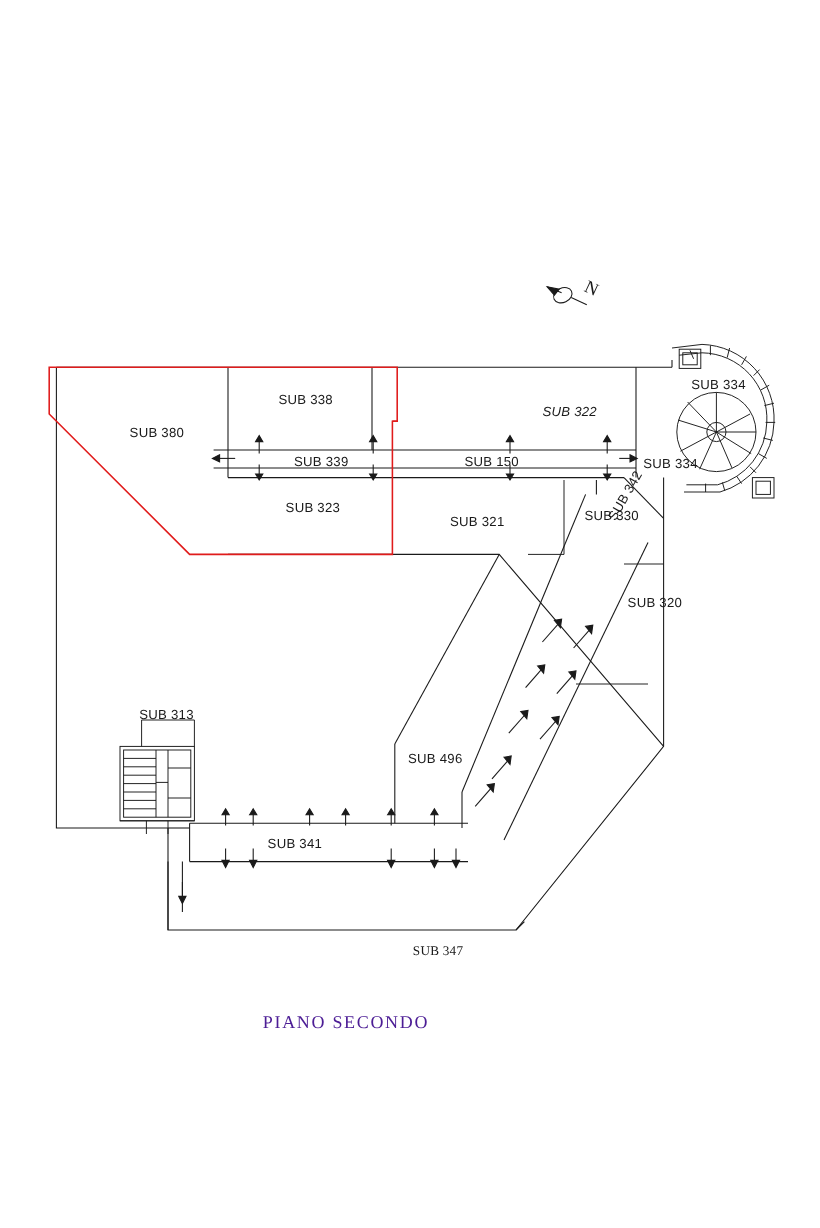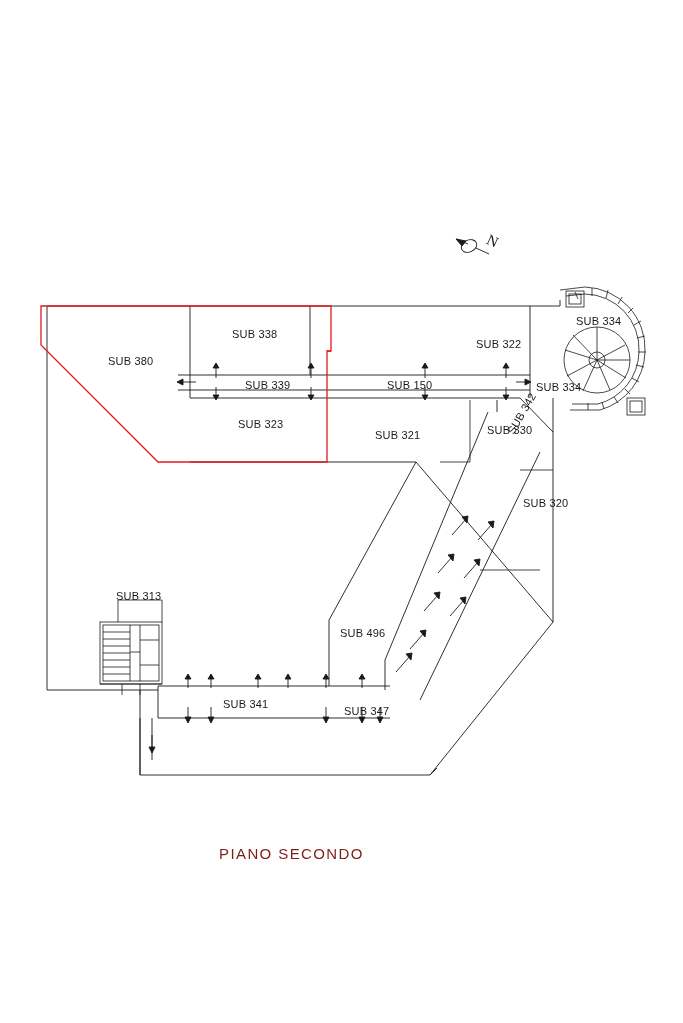--- a/index.html
+++ b/index.html
@@ -30,24 +30,24 @@
   .lbl {
     position: absolute;
     font-family: "Liberation Sans", sans-serif;
     font-size: 11px;
     color: #1a1a1a;
     white-space: nowrap;
     letter-spacing: 0.2px;
   }
   .title {
     position: absolute;
-    font-family: Liberation Sans, sans-serif;
+    font-family: Liberation Serif, serif;
     font-size: 15px;
     letter-spacing: 1.4px;
-    color: #7f1d1d;
+    color: #4c1d95;
     white-space: nowrap;
     text-align: right;
   }
   .rot-v {
     transform: rotate(-60deg);
     transform-origin: left top;
   }
   .north-letter {
     position: absolute;
     font-family: "Liberation Serif", serif;
@@ -249,31 +249,31 @@
     <g fill="none" stroke="#1a1a1a" stroke-width="0.9">
       <ellipse cx="469" cy="246" rx="8" ry="6" transform="rotate(-25 469 246)"></ellipse>
       <path d="M 456 239 L 468 244"></path>
       <path d="M 456 239 L 462 246 L 466 241 Z" fill="#1a1a1a"></path>
       <path d="M 476 248 L 489 254"></path>
     </g>
   </svg>
 
   <div class="lbl" style="left:108px; top:355px;">SUB 380</div>
   <div class="lbl" style="left:232px; top:328px;">SUB 338</div>
-  <div class="lbl" style="left:476px; top:338px;">SUB 322</div>
+  <div class="lbl" style="left:452px; top:338px;font-style:italic;">SUB 322</div>
   <div class="lbl" style="left:576px; top:315px;">SUB 334</div>
   <div class="lbl" style="left:233px; top:379px;margin-left:12px;">SUB 339</div>
   <div class="lbl" style="left:387px; top:379px;">SUB 150</div>
   <div class="lbl" style="left:536px; top:381px;">SUB 334</div>
   <div class="lbl" style="left:238px; top:418px;">SUB 323</div>
   <div class="lbl" style="left:375px; top:429px;text-align:right;">SUB 321</div>
   <div class="lbl" style="left:487px; top:424px;">SUB 330</div>
   <div class="lbl rot-v" style="left:505px; top:430px;">SUB 342</div>
   <div class="lbl" style="left:523px; top:497px;">SUB 320</div>
   <div class="lbl" style="left:116px; top:590px;">SUB 313</div>
   <div class="lbl" style="left:340px; top:627px;">SUB 496</div>
   <div class="lbl" style="left:223px; top:698px;">SUB 341</div>
-  <div class="lbl" style="left:344px; top:705px;">SUB 347</div>
+  <div class="lbl" style="left:344px; top:787px;font-family:Liberation Serif, serif;">SUB 347</div>
 
   <div class="north-letter" style="left:487px; top:233px;">N</div>
 
   <div class="title" style="left:219px; top:845px;">PIANO SECONDO</div>
 </div>
 
 </body></html>

